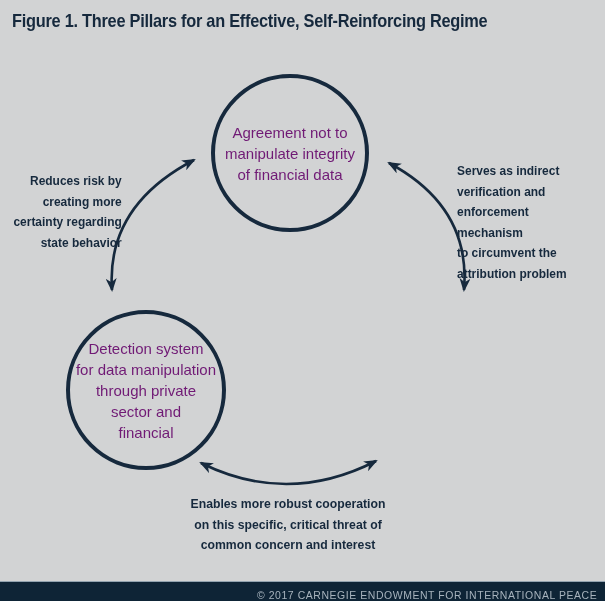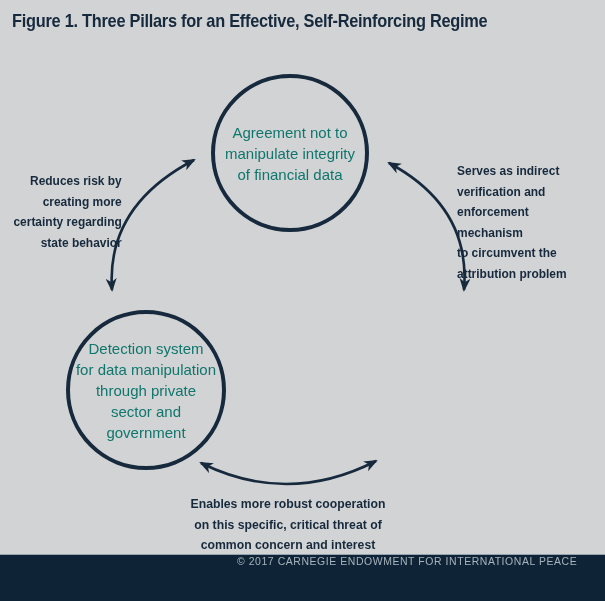--- a/index.html
+++ b/index.html
@@ -38,21 +38,21 @@
     box-sizing: border-box;
     background: transparent;
     display: flex;
     align-items: center;
     justify-content: center;
     text-align: center;
   }
   .circle span {
     font-size: 15px;
     line-height: 21px;
-    color: #0f766e;
+    color: #701a75;
     white-space: pre-line;
   }
   .circle-top    { left: 211px; top: 74px;  width: 158px; height: 158px; }
   .circle-left   { left: 66px;  top: 310px; width: 160px; height: 160px; }
   .circle-right  { left: 360px; top: 312px; width: 160px; height: 160px; }
   .side-label {
     position: absolute;
     font-size: 13px;
     font-weight: bold;
     line-height: 20.5px;
@@ -77,28 +77,28 @@
     left: 138px;
     top: 494px;
     width: 300px;
     text-align: center;
     transform: scaleX(0.94);
     transform-origin: center top;
   }
   .footer {
     position: absolute;
     left: 0; right: 0; bottom: 0;
-    height: 47px;
+    height: 20px;
     box-sizing: border-box;
     background: #0e2436;
     border-top: 1px solid #93a3b0;
     display: flex;
-    align-items: flex-start;
+    align-items: flex-end;
     justify-content: flex-end;
-    padding-right: 28px;
+    padding-right: 8px;
   }
   .footer span {
     color: #a7b3bd;
     font-size: 11px;
     letter-spacing: 0.6px;
     white-space: nowrap;
     transform: scaleX(0.95);
     transform-origin: right center;
   }
 </style>
@@ -124,21 +124,21 @@
     <span>Agreement not to
 manipulate integrity
 of financial data</span>
   </div>
 
   <div class="circle circle-left">
     <span>Detection system
 for data manipulation
 through private
 sector and
-government</span>
+financial</span>
   </div>
 
 
   <div class="side-label label-left">Reduces risk by
 creating more
 certainty regarding
 state behavior</div>
 
   <div class="side-label label-right">Serves as indirect
 verification and

